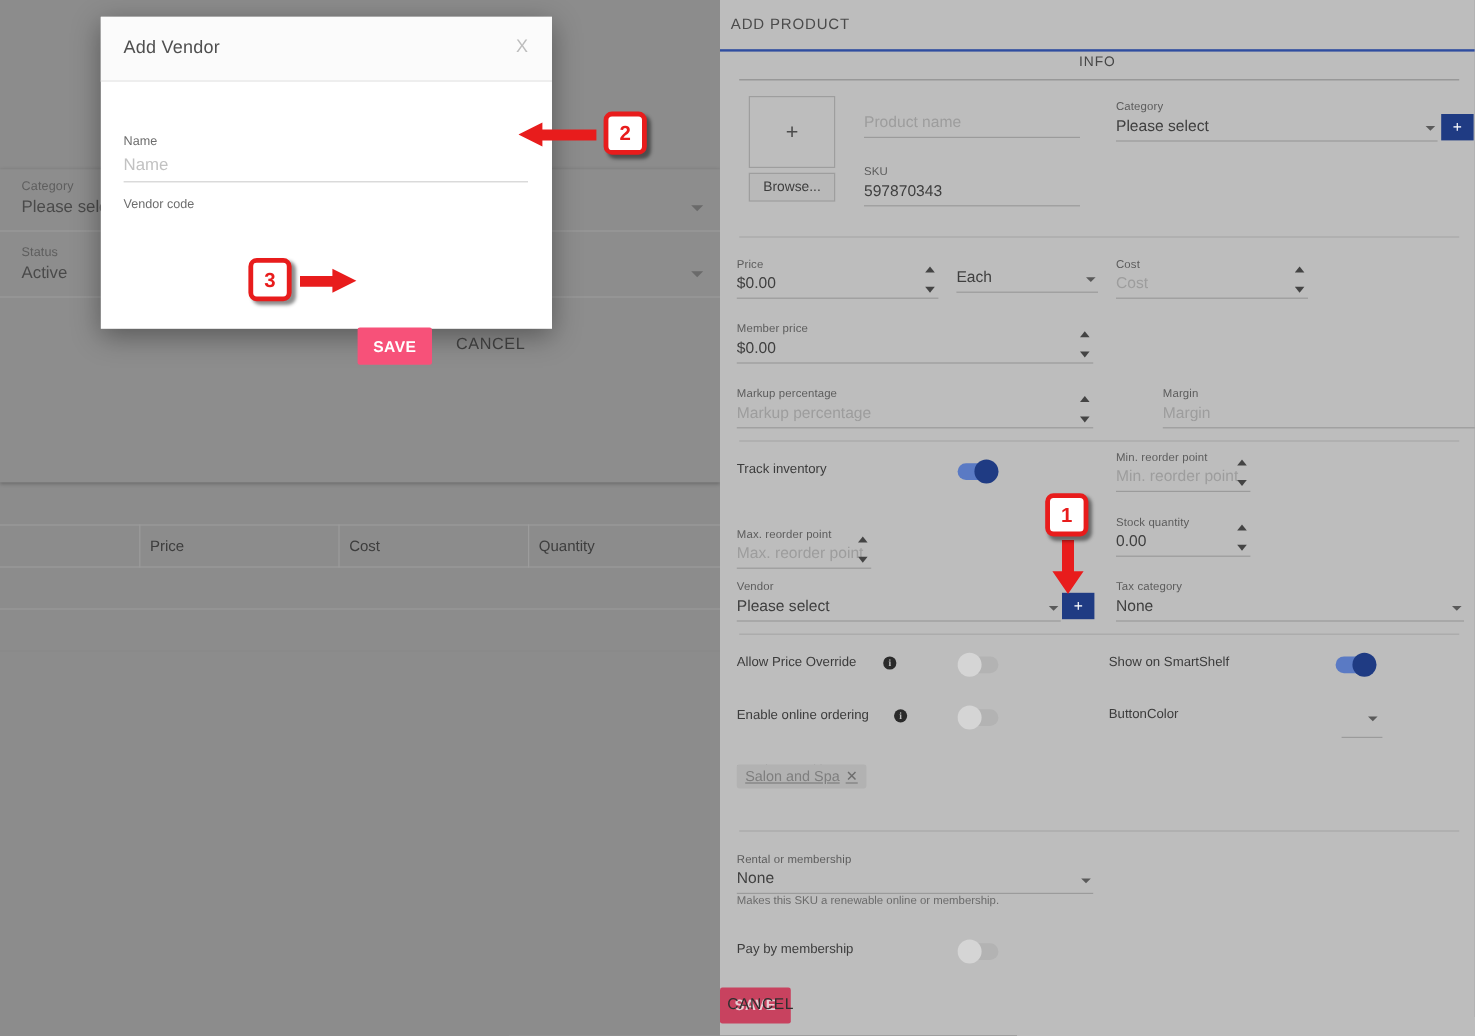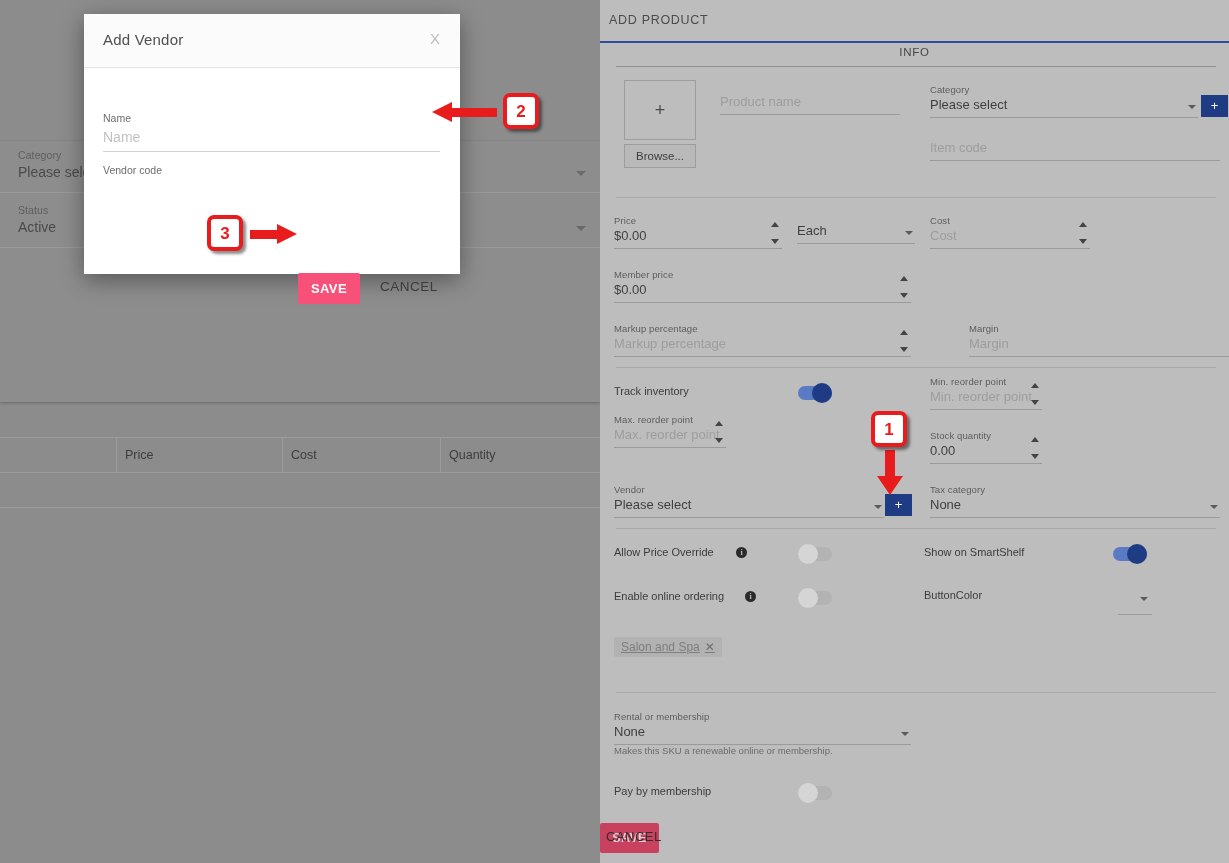--- a/index.html
+++ b/index.html
@@ -343,31 +343,32 @@
 
     <div class="img-box" style="left:24px;">
       <span class="plus">+</span>
     </div>
     <button class="browse-btn">Browse...</button>
 
     <div class="rf" style="left:120px; top:92px; width:180px;">
       <input class="rf-input muted" type="text" placeholder="Product name" style="">
     </div>
 
+    <div class="rf" style="left:120px; top:138px; width:180px;">
+      <span class="rf-label">SKU</span>
+      <input class="rf-input" type="text" value="597870343" style="">
+    </div>
 
     <div class="rf" style="left:330px; top:84px; width:268px;">
       <span class="rf-label">Category</span>
       <input class="rf-input" type="text" readonly="" value="Please select" style="">
       <span class="caret"></span>
     </div>
     <button class="plus-btn" style="left:601px; top:95px;">+</button>
 
-    <div class="rf" style="left:330px; top:138px; width:290px;">
-      <input class="rf-input muted" type="text" placeholder="Item code" style="">
-    </div>
 
     <div class="sect-div" style="left:16px; top:197px; width:600px;"></div>
 
     <div class="rf" style="left:14px; top:215px; width:168px;">
       <span class="rf-label">Price</span>
       <input class="rf-input" type="text" value="$0.00" style="">
       <span class="spinner">
           <i class="up"></i>
           <i class="dn"></i>
         </span>
@@ -423,21 +424,21 @@
 
     <div class="rf" style="left:330px; top:376px; width:112px;">
       <span class="rf-label">Min. reorder point</span>
       <input class="rf-input muted" type="text" placeholder="Min. reorder point" style="">
       <span class="spinner">
           <i class="up"></i>
           <i class="dn"></i>
         </span>
     </div>
 
-    <div class="rf" style="left:14px; top:414px; width:112px;">
+    <div class="rf" style="left:14px; top:440px; width:112px;">
       <span class="rf-label">Max. reorder point</span>
       <input class="rf-input muted" type="text" placeholder="Max. reorder point" style="">
       <span class="spinner">
           <i class="up"></i>
           <i class="dn"></i>
         </span>
     </div>
 
     <div class="rf" style="left:330px; top:430px; width:112px;">
       <span class="rf-label">Stock quantity</span>

